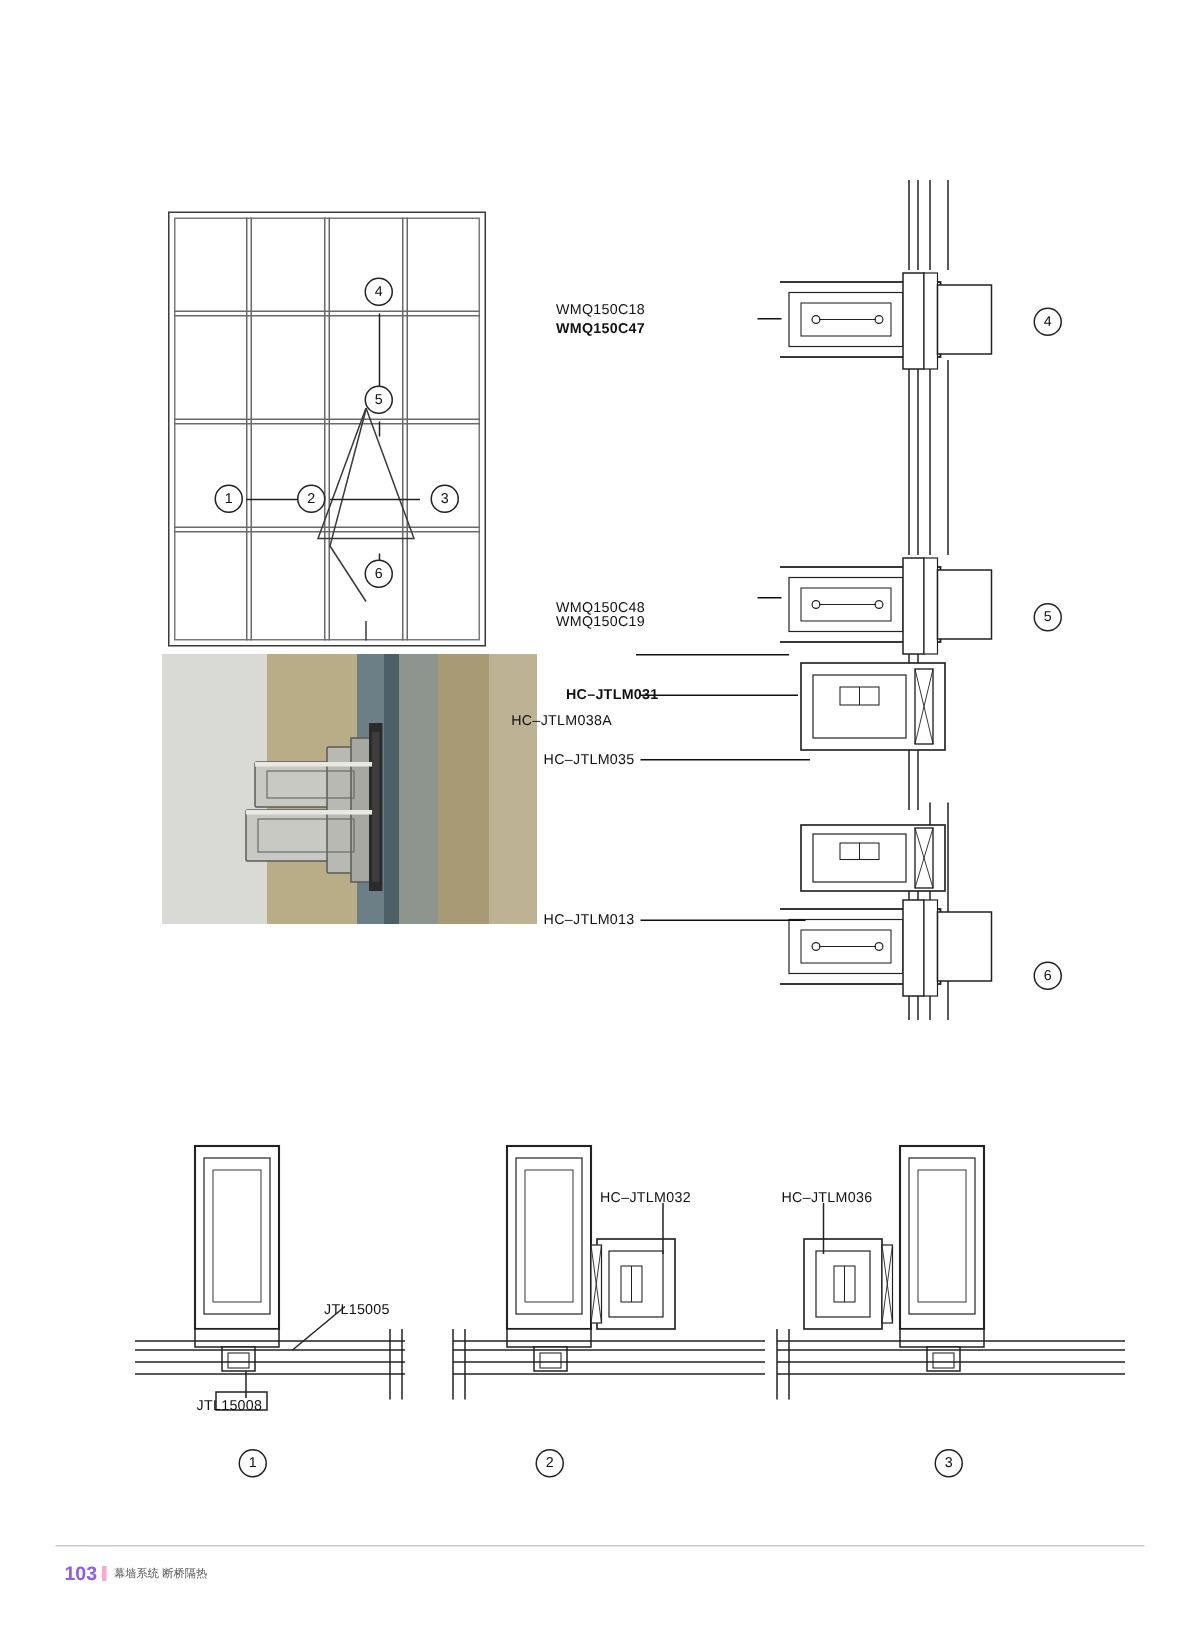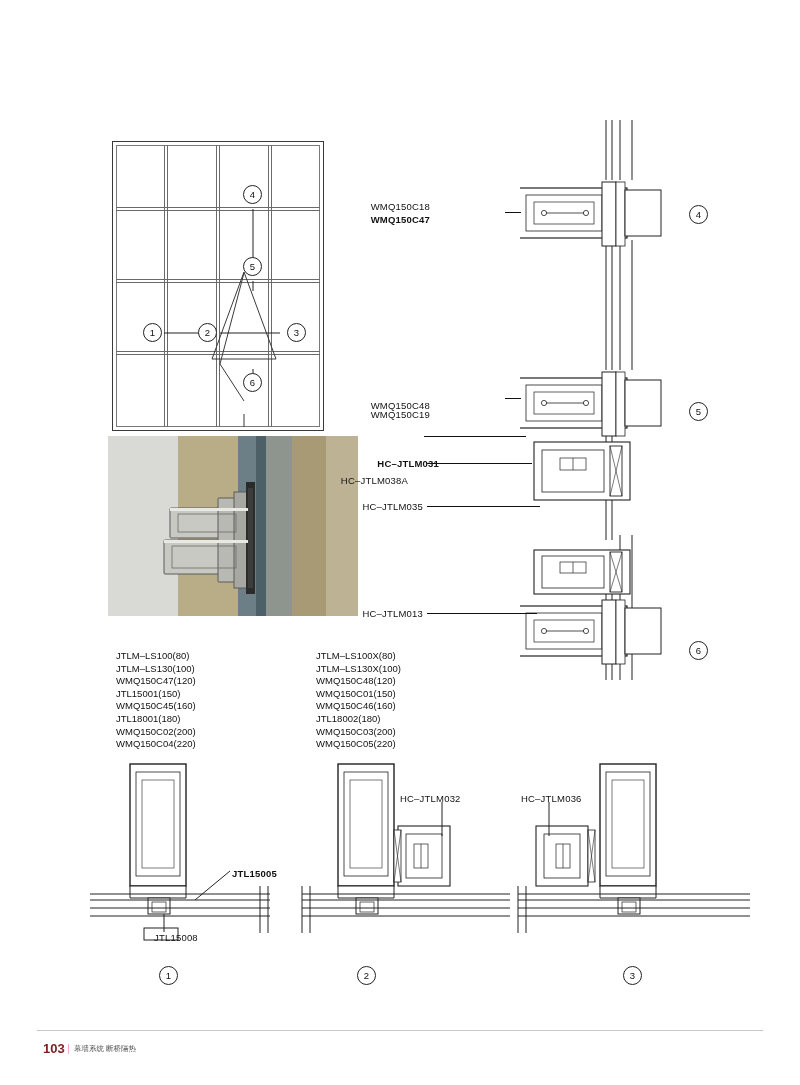--- a/index.html
+++ b/index.html
@@ -86,26 +86,26 @@
   
   .sec svg { display: block; }
 
   .footer-rule {
     position: absolute;
     left: 37px; right: 37px; top: 1030px;
     height: 1px; background: #c8c8c8;
   }
   #page-num {
     position: absolute; left: 43px; top: 1041px;
-    font-size: 13px; font-weight: bold; color: #7f1d1d;
+    font-size: 13px; font-weight: bold; color: #8b5cf6;
   }
   #footer-text {
     position: absolute; left: 68px; top: 1044px;
     font-size: 7.5px; color: #555;
-    border-left: 1px solid #f9a8d4;
+    border-left: 3px solid #f9a8d4;
     padding-left: 5px;
   }
   .blockA, .blockB {
     position: absolute;
     font-size: 9.5px; line-height: 12.6px;
     white-space: pre-line;
     color: #111;
   }
 </style>
 </head>
@@ -268,36 +268,20 @@
   <div class="abs lbl lbl-r" style="left:320px; top:501px; width:103px;">HC–JTLM035</div>
   <div class="leader" style="left:427px; top:506px; width:113px;"></div>
 
   <div class="abs lbl lbl-r" style="left:320px; top:608px; width:103px;">HC–JTLM013</div>
   <div class="leader" style="left:427px; top:613px; width:110px;"></div>
 
   <div class="circ" style="left:689px; top:205px;">4</div>
   <div class="circ" style="left:689px; top:402px;">5</div>
   <div class="circ" style="left:689px; top:641px;">6</div>
 
-  <div class="blockA" style="left:116px; top:650px;">JTLM–LS100(80)
-JTLM–LS130(100)
-WMQ150C47(120)
-JTL15001(150)
-WMQ150C45(160)
-JTL18001(180)
-WMQ150C02(200)
-WMQ150C04(220)</div>
-  <div class="blockB" style="left:316px; top:650px;">JTLM–LS100X(80)
-JTLM–LS130X(100)
-WMQ150C48(120)
-WMQ150C01(150)
-WMQ150C46(160)
-JTL18002(180)
-WMQ150C03(200)
-WMQ150C05(220)</div>
 
   <div class="abs sec" style="left:90px; top:758px;">
     <svg width="660" height="200">
       <g stroke="#222" fill="#fff">
 
         <g transform="translate(40,0)">
           <rect x="0" y="6" width="56" height="122" stroke-width="1.4" fill="#fff"></rect>
           <rect x="6" y="14" width="44" height="104" stroke-width="0.8" fill="#fff"></rect>
           <rect x="12" y="22" width="32" height="88" stroke-width="0.6" fill="#fff"></rect>
 
@@ -362,26 +346,26 @@
           <line x1="428" y1="142" x2="660" y2="142"></line>
           <line x1="428" y1="150" x2="660" y2="150"></line>
           <line x1="428" y1="158" x2="660" y2="158"></line>
           <line x1="428" y1="128" x2="428" y2="175"></line>
           <line x1="436" y1="128" x2="436" y2="175"></line>
         </g>
       </g>
     </svg>
   </div>
 
-  <div class="abs lbl" style="left:232px; top:868px;font-weight:bold;">JTL15005</div>
+  <div class="abs lbl" style="left:216px; top:868px;">JTL15005</div>
   <svg class="abs" style="left:175px; top:866px;" width="60" height="40">
     <line x1="55" y1="5" x2="20" y2="34" stroke="#222" stroke-width="1"></line>
   </svg>
 
-  <div class="abs lbl" style="left:154px; top:932px;">JTL15008</div>
+  <div class="abs lbl" style="left:131px; top:932px;">JTL15008</div>
   <svg class="abs" style="left:150px; top:912px;" width="40" height="24">
     <line x1="14" y1="2" x2="14" y2="20" stroke="#222" stroke-width="1"></line>
   </svg>
 
   <div class="abs lbl" style="left:400px; top:793px;">HC–JTLM032</div>
   <svg class="abs" style="left:428px; top:802px;" width="30" height="40">
     <line x1="14" y1="0" x2="14" y2="34" stroke="#222" stroke-width="1"></line>
   </svg>
 
   <div class="abs lbl" style="left:521px; top:793px;">HC–JTLM036</div>

